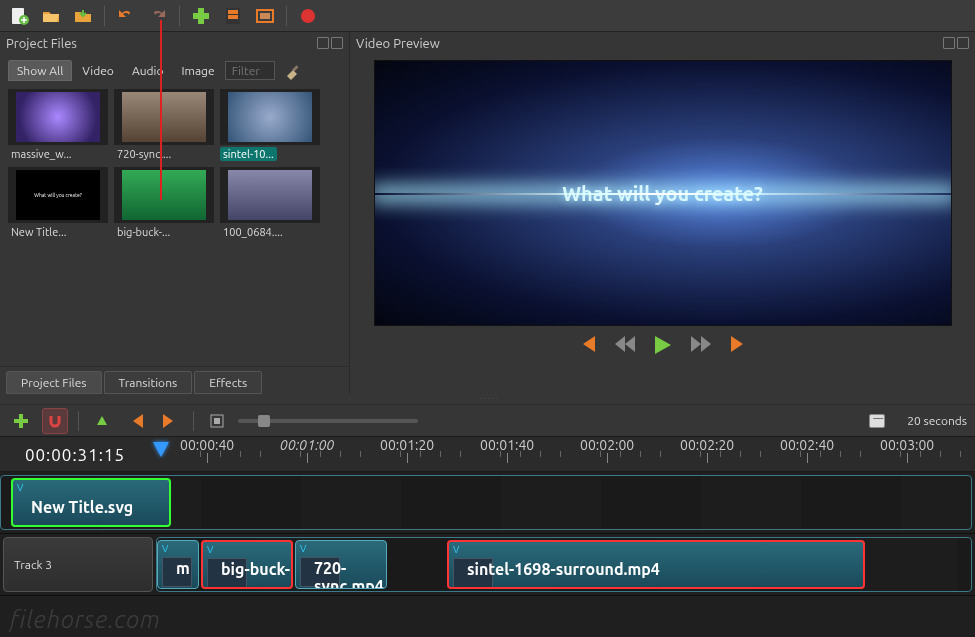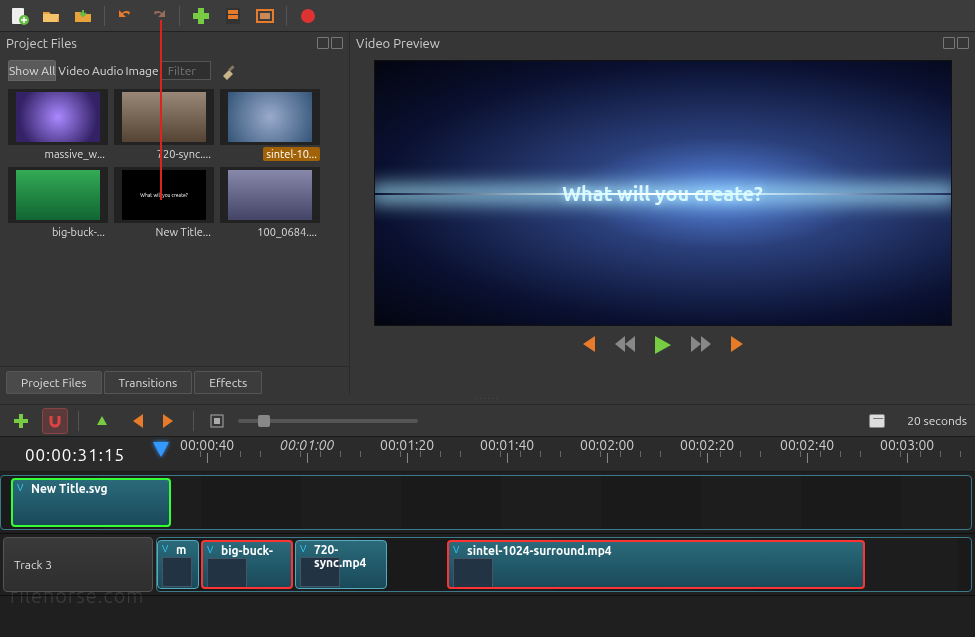--- a/index.html
+++ b/index.html
@@ -8,31 +8,31 @@
 .tb-btn { width:26px; height:26px; display:flex; align-items:center; justify-content:center; cursor:pointer; border-radius:3px; }
 .tb-sep { width:1px; height:20px; background:#555; margin:0 2px; }
 .main-row { display:flex; height:362px; }
 .panel { display:flex; flex-direction:column; background:#363636; }
 .panel-left { width:350px; border-right:1px solid #2a2a2a; }
 .panel-right { flex:1; }
 .panel-titlebar { height:22px; display:flex; align-items:center; justify-content:space-between; padding:0 6px; color:#ccc; font-size:13px; }
 .panel-icons { display:flex; gap:2px; }
 .panel-icons span { width:12px; height:12px; border:1px solid #777; border-radius:1px; cursor:pointer; }
 .filter-row { display:flex; align-items:center; gap:2px; padding:6px 8px 4px 8px; }
-.filter-tab { padding:3px 0; color:#dcdcdc; cursor:pointer; border-radius:2px 2px 0 0; }
+.filter-tab { padding:3px 8px; color:#dcdcdc; cursor:pointer; border-radius:2px 2px 0 0; }
 .filter-tab.active { background:#5a5a5a; border:1px solid #666; }
 .filter-input { background:#2f2f2f; border:1px solid #555; color:#888; padding:2px 6px; width:50px; font-size:12px; }
 .brush { margin-left:6px; }
 .thumb-grid { display:flex; flex-wrap:wrap; gap:6px; padding:4px 8px; }
-.thumb { width:100px; display:flex; flex-direction:column; align-items:flex-end; cursor:pointer; }
+.thumb { width:100px; display:flex; flex-direction:column; align-items:flex-start; cursor:pointer; }
 .thumb-img { width:100px; height:56px; background:#111; border:3px solid #222; border-left:8px solid #222; border-right:8px solid #222; position:relative; overflow:hidden; }
 .thumb-img::before,.thumb-img::after { content:""; position:absolute; top:0; bottom:0; width:8px; background:repeating-linear-gradient(#000 0 6px,#333 6px 10px); }
 .thumb-img::before{left:-8px;} .thumb-img::after{right:-8px;}
 .thumb-label { font-size:11px; color:#ddd; margin-top:2px; white-space:nowrap; overflow:hidden; text-overflow:ellipsis; max-width:100px; padding:1px 3px; }
-.thumb.selected .thumb-label { background:#a16207; color:#fff; border-radius:2px; }
+.thumb.selected .thumb-label { background:#0f766e; color:#fff; border-radius:2px; }
 .tabs-row { display:flex; gap:0; padding:4px 6px 0 6px; margin-top:auto; border-top:1px solid #2a2a2a; background:#363636; }
 .tabs-row .tab { padding:4px 14px; background:#3c3c3c; border:1px solid #555; margin-right:2px; cursor:pointer; font-size:12px; border-radius:2px 2px 0 0; }
 .tabs-row .tab.active { background:#4a4a4a; }
 .preview-body { flex:1; display:flex; flex-direction:column; align-items:center; padding:6px 16px; }
 .preview-frame { width:578px; height:266px; background:radial-gradient(ellipse at 60% 50%,#5a8ae6 0%,#2a3f7a 30%,#0a1030 70%,#03050f 100%); border:1px solid #111; display:flex; align-items:center; justify-content:center; position:relative; overflow:hidden; }
 .preview-text { color:#fff; font-weight:bold; font-size:20px; text-shadow:0 0 8px #9cf; }
 .flare { position:absolute; top:50%; left:0; right:0; height:2px; background:linear-gradient(90deg,transparent,#dff 40%,#fff 48%,#fff 52%,#dff 60%,transparent); box-shadow:0 0 20px 6px #aef; }
 .play-controls { display:flex; gap:18px; padding:10px 0 4px 0; }
 .pc-btn { cursor:pointer; }
 .dots-row { height:10px; text-align:center; color:#555; font-size:8px; letter-spacing:2px; }
@@ -52,23 +52,23 @@
 .playhead svg { filter:drop-shadow(0 0 2px #39f); }
 .playhead-line { position:absolute; top:20px; left:160px; width:2px; height:180px; background:#d22; z-index:5; }
 .tracks { background:#1f1f1f; height:165px; overflow:hidden; position:relative; }
 .track { display:flex; height:62px; border-bottom:1px solid #0e0e0e; position:relative; }
 .track-head { width:150px; background:linear-gradient(#3a3a3a,#2e2e2e); border:1px solid #555; border-radius:4px; margin:3px; display:flex; align-items:center; padding-left:10px; color:#ddd; font-size:12px; }
 .track-body { flex:1; position:relative; background:repeating-linear-gradient(90deg,#1a1a1a 0 100px,#1d1d1d 100px 200px); border:1px solid #3a7a8a; border-radius:4px; margin:3px 3px 3px 0; overflow:hidden;}
 .clip { position:absolute; top:2px; bottom:2px; background:linear-gradient(#2a6a7a,#1a4a5a); border:1px solid #5ab; border-radius:4px; display:flex; align-items:flex-start; padding:2px 4px; color:#dff; font-size:10px; overflow:hidden; cursor:pointer; }
 .clip.sel { border:2px solid #f33; }
 .clip.sel2 { border:2px solid #3f3; }
 .clip-thumb { width:40px; height:30px; background:#234; margin-top:14px; margin-right:2px; border:1px solid #456;}
-.clip-title { position:absolute; top:2px; left:18px; font-weight:bold; color:#fff; font-size:12px;}
+.clip-title { position:absolute; top:18px; left:18px; font-weight:bold; color:#fff; font-size:16px;}
 .clip-v { position:absolute; top:2px; left:4px; color:#3cf; font-size:10px; }
-.watermark { position:absolute; left:10px; bottom:30px; font-size:20px; color:rgba(200,200,200,0.18); font-weight:300; letter-spacing:1px; pointer-events:none;}
+.watermark { position:absolute; left:10px; bottom:4px; font-size:24px; color:rgba(200,200,200,0.18); font-weight:300; letter-spacing:1px; font-style:italic; pointer-events:none;}
 svg { display:block; }
 </style>
 </head>
 <body>
 
 <div class="toolbar">
   <div class="tb-btn">
       <svg width="20" height="20">
         <rect x="3" y="2" width="12" height="16" fill="#eee" rx="1"></rect>
         <circle cx="15" cy="14" r="5" fill="#6b4"></circle>
@@ -156,26 +156,26 @@
         </div>
       <div class="thumb">
           <div class="thumb-img" style="background:linear-gradient(#998877,#554433)"></div>
           <div class="thumb-label">720-sync....</div>
         </div>
       <div class="thumb selected">
           <div class="thumb-img" style="background:radial-gradient(circle,#9ac,#357)"></div>
           <div class="thumb-label">sintel-10...</div>
         </div>
       <div class="thumb">
+          <div class="thumb-img" style="background:#000;display:flex;align-items:center;justify-content:center;color:#fff;font-size:5px;">What will you create?</div>
+          <div class="thumb-label">New Title...</div>
+        </div>
+      <div class="thumb">
           <div class="thumb-img" style="background:linear-gradient(#3a5,#163)"></div>
           <div class="thumb-label">big-buck-...</div>
-        </div>
-      <div class="thumb">
-          <div class="thumb-img" style="background:#000;display:flex;align-items:center;justify-content:center;color:#fff;font-size:5px;">What will you create?</div>
-          <div class="thumb-label">New Title...</div>
         </div>
       <div class="thumb">
           <div class="thumb-img" style="background:linear-gradient(#88a,#446)"></div>
           <div class="thumb-label">100_0684....</div>
         </div>
     </div>
     <div class="tabs-row">
       <div class="tab active">Project Files</div>
       <div class="tab">Transitions</div>
       <div class="tab">Effects</div>
@@ -371,18 +371,18 @@
           <span class="clip-title">big-buck-</span>
           <div class="clip-thumb"></div>
         </div>
         <div class="clip" style="left: 138px; width: 92px;">
           <span class="clip-v">V</span>
           <span class="clip-title">720-sync.mp4</span>
           <div class="clip-thumb"></div>
         </div>
         <div class="clip sel" style="left: 290px; width: 418px;">
           <span class="clip-v">V</span>
-          <span class="clip-title">sintel-1024-surround.mp4</span>
+          <span class="clip-title">sintel-1698-surround.mp4</span>
           <div class="clip-thumb"></div>
         </div>
       </div>
     </div>
   </div>
 
 </body></html>

